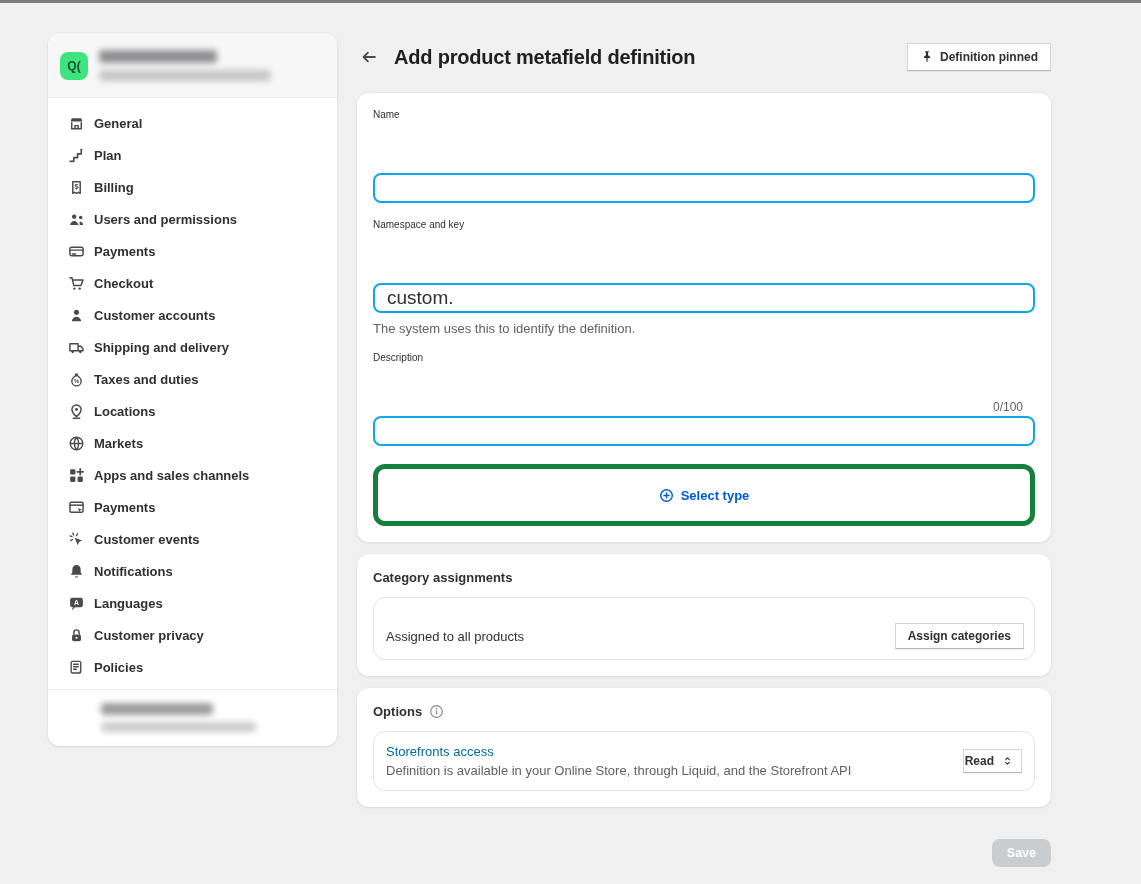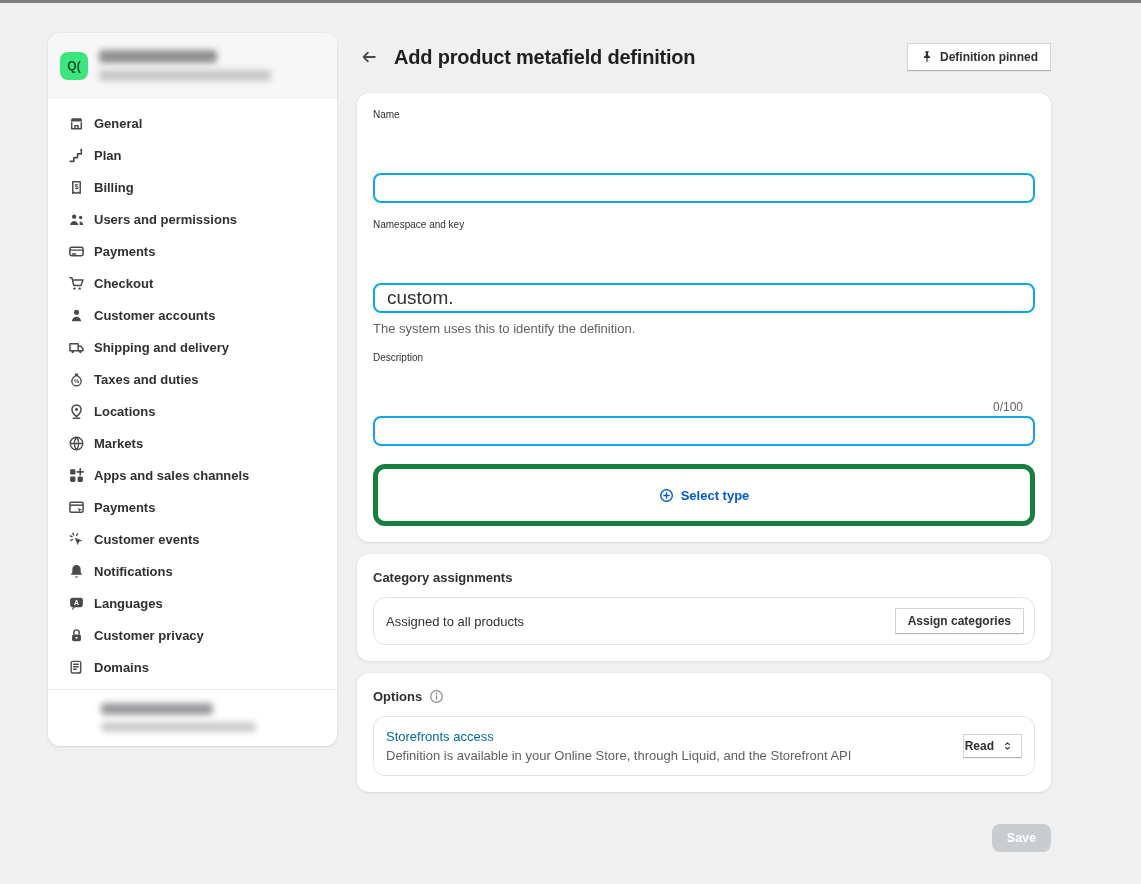--- a/index.html
+++ b/index.html
@@ -95,21 +95,21 @@
     display:inline-flex; align-items:center; gap:7px;
     background:none; border:none; cursor:pointer;
     color:#005bd3; font-size:13px; font-weight:600; font-family:inherit;
   }
   .select-type-link svg { width:15px; height:15px; }
 
   .card-heading { font-size:13px; font-weight:700; color:#303030; margin-bottom:12px; display:flex; align-items:center; gap:7px; }
   .info-icon { width:15px; height:15px; color:#8a8a8a; }
   .inner-row {
     border:1px solid #e3e3e3; border-radius:12px;
-    padding:10px 10px 10px 12px;
+    padding:25px 10px 10px 12px;
     display:flex; align-items:center;
   }
   .inner-row .row-text { font-size:13px; color:#303030; }
   .inner-row .spacer { flex:1; }
   .row-title { font-size:13px; color:#0369a1; margin-bottom:4px; }
   .row-desc { font-size:13px; color:#616161; }
   .options-row { padding:12px; }
   .select-btn { padding:4px 8px 4px 1px; gap:8px; }
   .select-btn svg { width:11px; height:12px; }
 
@@ -284,21 +284,21 @@
         </svg>
       <span>Customer privacy</span>
     </div>
 
     <div class="nav-item">
       <svg viewBox="0 0 16 16" fill="none" stroke="currentColor" stroke-width="1.3" stroke-linecap="round" stroke-linejoin="round">
           <rect x="3" y="2.2" width="9" height="11" rx="1.4"></rect>
           <path d="M5.3 5h4.4M5.3 7.3h4.4M5.3 9.6h2.5"></path>
           <path d="M12 10.8v1a1.4 1.4 0 0 1-1.4 1.4h-1z" fill="currentColor" stroke="none"></path>
         </svg>
-      <span>Domains</span>
+      <span>Policies</span>
     </div>
 
   </nav>
 
   <div class="sidebar-footer">
     <div class="user-avatar" style="background:radial-gradient(circle at 40% 40%, #f964aa6, #ef2d8d);"></div>
     <div>
       <div class="redact uname"></div>
       <div class="redact uemail"></div>
     </div>

